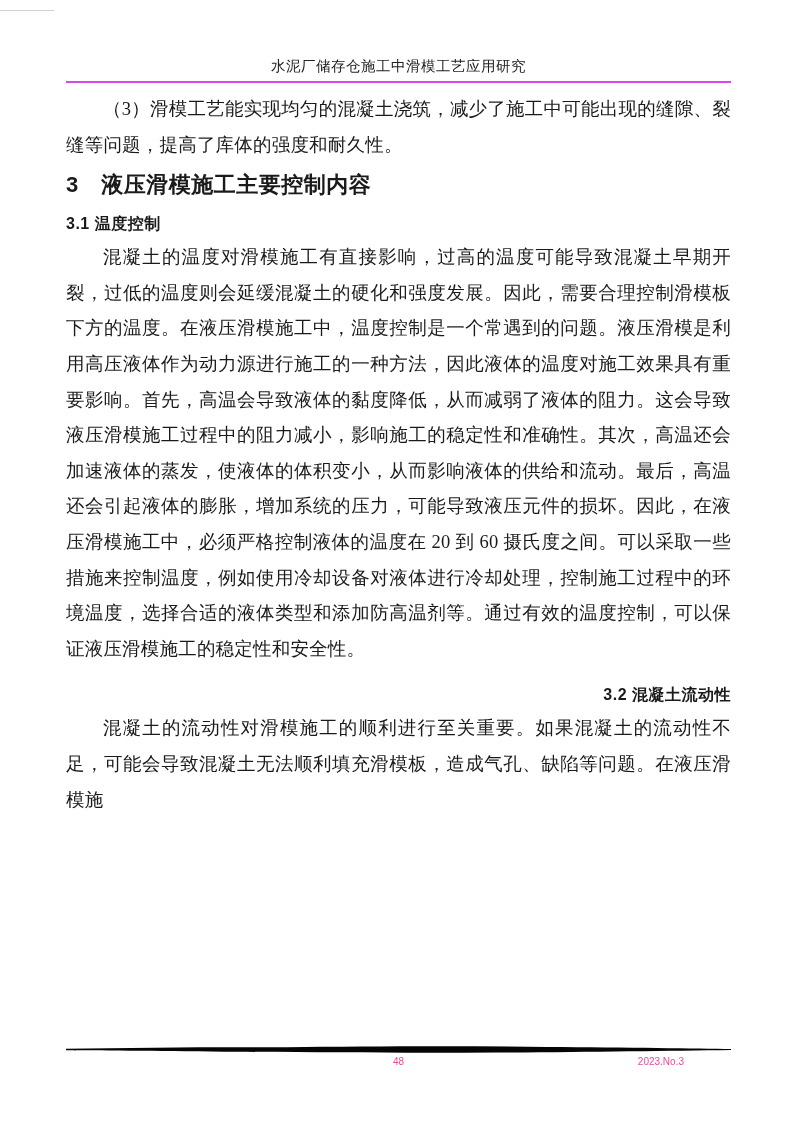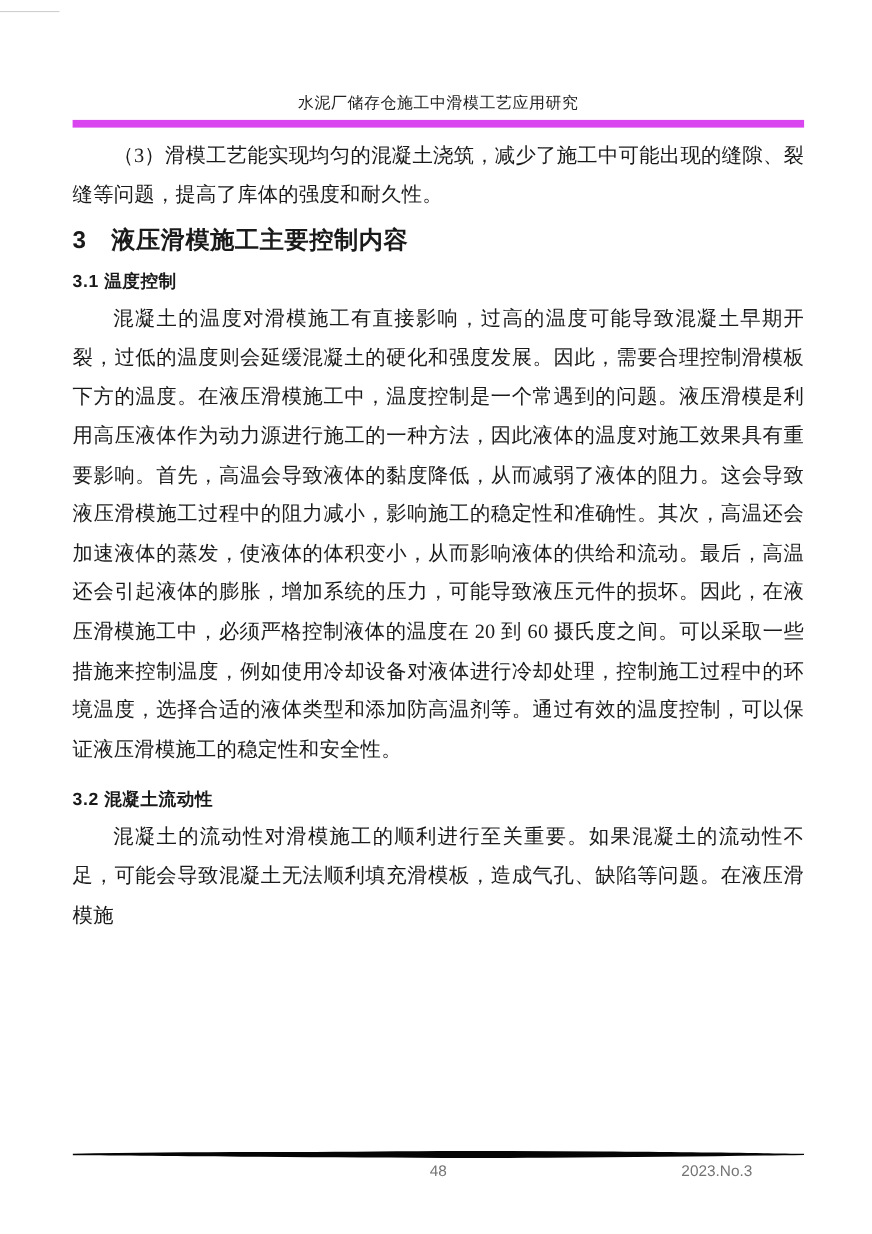--- a/index.html
+++ b/index.html
@@ -15,23 +15,23 @@
     overflow: hidden;
   }
   .scan-artifact-top {
     position: absolute;
     left: 0; top: 10px;
     width: 54px; height: 1px;
     background: #cfcfcf;
   }
   .header {
     margin: 0 62px 0 66px;
-    padding-top: 84px;
+    padding-top: 56px;
     padding-bottom: 5px;
-    border-bottom: 7px solid #d946ef;
+    border-bottom: 2px solid #d946ef;
   }
   .running-title {
     text-align: center;
     font-size: 14.5px;
     line-height: 20px;
     letter-spacing: 0.5px;
     color: #222222;
   }
   .content {
     margin: 0 62px 0 66px;
@@ -54,36 +54,36 @@
     letter-spacing: 0.5px;
   }
   .sub-heading {
     font-family: "Liberation Sans", "DejaVu Sans", sans-serif;
     font-weight: bold;
     font-size: 16px;
     line-height: 28px;
     letter-spacing: 0.5px;
   }
   .sub-heading.first { margin-top: 10px; }
-  .sub-heading.second { margin-top: 14px; }
+  .sub-heading.second { margin-top: 14px; text-align: right; }
   .after-heading { margin-top: 2px; }
   .footer {
     position: absolute;
     left: 66px;
     right: 62px;
     top: 1045px;
   }
   .footer-bar { display: block; width: 100%; height: 9px; }
   .footer-row {
     position: relative;
     margin-top: 2px;
     height: 18px;
     font-family: "Liberation Sans", "DejaVu Sans", sans-serif;
-    font-size: 14px;
-    color: #737373;
+    font-size: 10px;
+    color: #ec4899;
   }
   .page-number {
     position: absolute;
     left: 0; right: 0;
     text-align: center;
   }
   .issue-number {
     position: absolute;
     right: 47px;
     top: 0;

